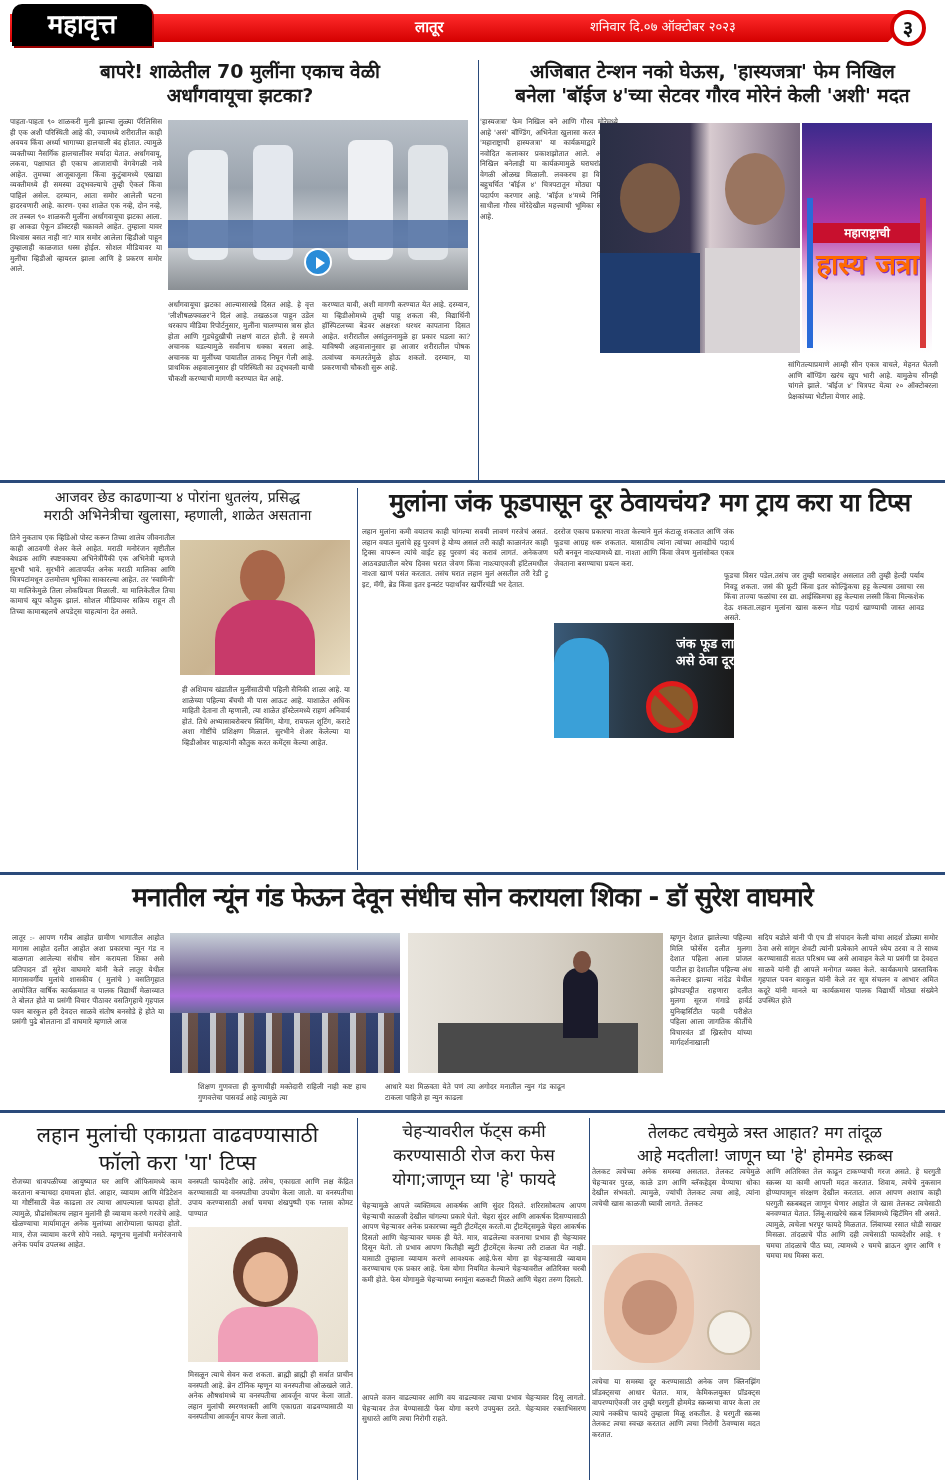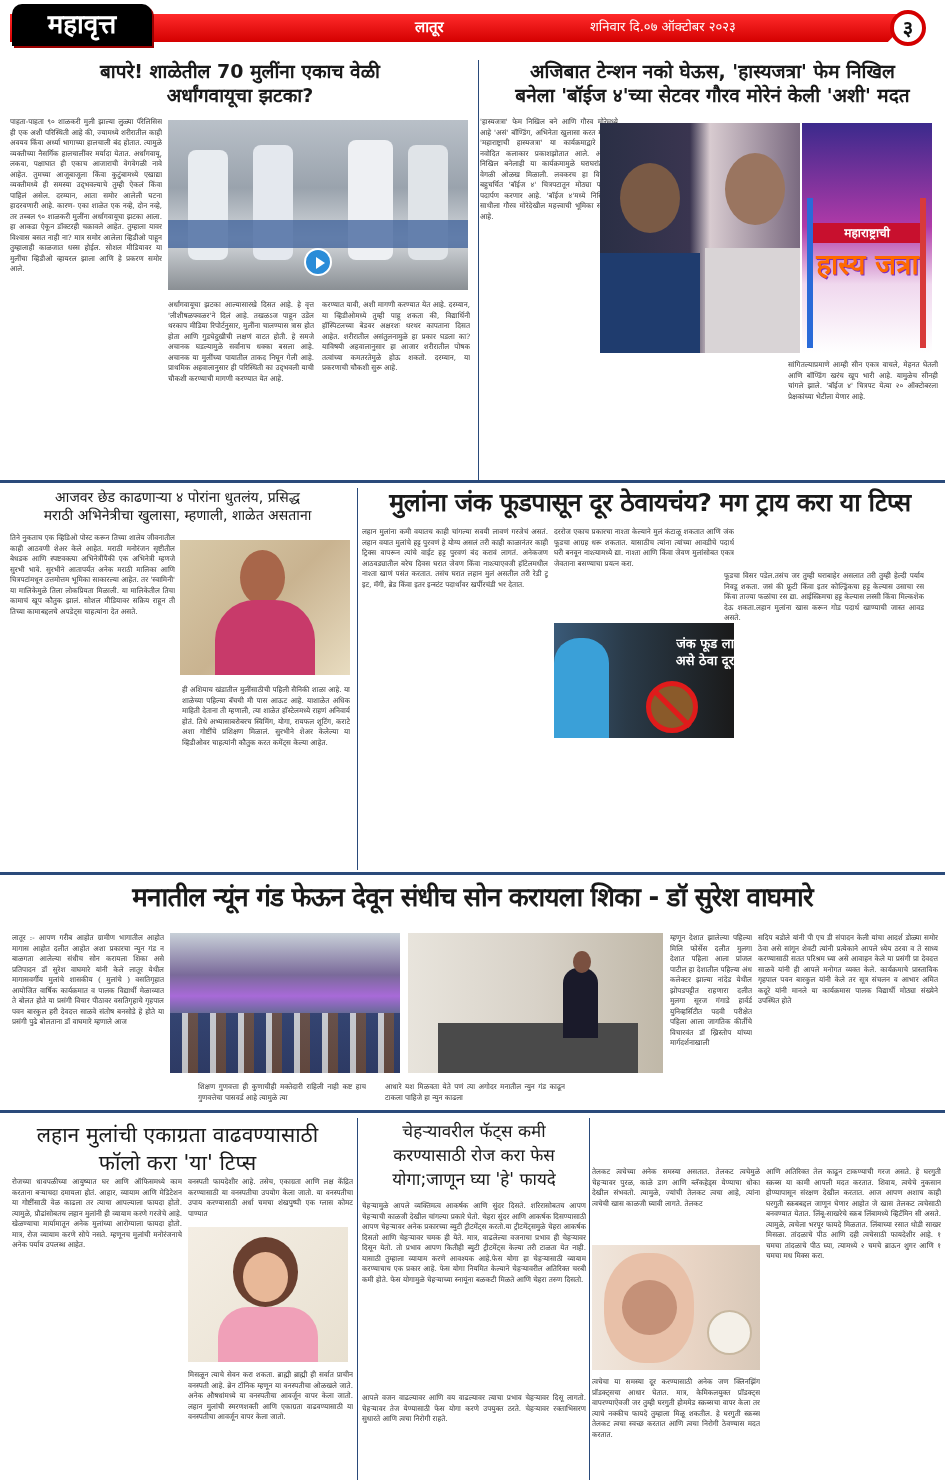--- a/index.html
+++ b/index.html
@@ -150,20 +150,24 @@
     <div>करण्यासाठी रोज करा फेस</div>
     <div>योगा;जाणून घ्या 'हे' फायदे</div>
   </div>
   <div class="col body-text" style="left:2px;top:86px;width:224px;height:190px;">चेहऱ्यामुळे आपले व्यक्तिमत्व आकर्षक आणि सुंदर दिसते. शरिरासोबतच आपण चेहऱ्याची काळजी देखील चांगल्या प्रकारे घेतो. चेहरा सुंदर आणि आकर्षक दिसण्यासाठी आपण चेहऱ्यावर अनेक प्रकारच्या ब्युटी ट्रीटमेंट्स करतो.या ट्रीटमेंट्समुळे चेहरा आकर्षक दिसतो आणि चेहऱ्यावर चमक ही येते. मात्र, वाढलेल्या वजनाचा प्रभाव ही चेहऱ्यावर दिसून येतो. तो प्रभाव आपण कितीही ब्युटी ट्रीटमेंट्स केल्या तरी टाळता येत नाही. यासाठी तुम्हाला व्यायाम करणे आवश्यक आहे.फेस योगा हा चेहऱ्यासाठी व्यायाम करण्याचाच एक प्रकार आहे. फेस योगा नियमित केल्याने चेहऱ्यावरील अतिरिक्त चरबी कमी होते. फेस योगामुळे चेहऱ्याच्या स्नायूंना बळकटी मिळते आणि चेहरा तरुण दिसतो.</div>
   <div class="col body-text" style="left:2px;top:278px;width:224px;height:88px;">आपले वजन वाढल्यावर आणि वय वाढल्यावर त्याचा प्रभाव चेहऱ्यावर दिसू लागतो. चेहऱ्यावर तेज येण्यासाठी फेस योगा करणे उपयुक्त ठरते. चेहऱ्यावर रक्ताभिसरण सुधारते आणि त्वचा निरोगी राहते.</div>
 </div>
 
 <div class="rule" style="left:589px;top:1118px;width:1px;height:362px;"></div>
 
 <div class="art" style="left:590px;top:1115px;width:355px;height:368px;">
+  <div class="hl" style="position:absolute;left:0;top:6px;width:350px;font-size:16px;font-weight:normal;line-height:1.45;">
+    <div>तेलकट त्वचेमुळे त्रस्त आहात? मग तांदूळ</div>
+    <div>आहे मदतीला! जाणून घ्या 'हे' होममेड स्क्रब्स</div>
+  </div>
   <div class="col body-text" style="left:2px;top:52px;width:168px;height:75px;">तेलकट त्वचेच्या अनेक समस्या असतात. तेलकट त्वचेमुळे चेहऱ्यावर पुरळ, काळे डाग आणि ब्लॅकहेड्स येण्याचा धोका देखील संभवतो. त्यामुळे, ज्यांची तेलकट त्वचा आहे, त्यांना त्वचेची खास काळजी घ्यावी लागते. तेलकट</div>
   <div class="photo" style="left:2px;top:130px;width:168px;height:125px;background:linear-gradient(90deg,#f0e6dc 0%,#e8d4c4 60%,#d8c8b8 100%);">
     <div style="position:absolute;left:12px;top:8px;width:90px;height:110px;border-radius:45%;background:#e8c0a8;"></div>
     <div style="position:absolute;left:30px;top:35px;width:55px;height:55px;border-radius:50%;background:#a86a50;opacity:.55;"></div>
     <div style="position:absolute;left:115px;top:65px;width:45px;height:45px;border-radius:50%;background:#f4f0e8;border:2px solid #c8b8a0;"></div>
   </div>
   <div class="col body-text" style="left:176px;top:52px;width:175px;height:312px;">आणि अतिरिक्त तेल काढून टाकण्याची गरज असते. हे घरगुती स्क्रब्स या कामी आपली मदत करतात. शिवाय, त्वचेचे नुकसान होण्यापासून संरक्षण देखील करतात. आज आपण अशाच काही घरगुती स्क्रबबद्दल जाणून घेणार आहोत जे खास तेलकट त्वचेसाठी बनवण्यात येतात. लिंबू-साखरेचे स्क्रब लिंबामध्ये व्हिटॅमिन सी असते. त्यामुळे, त्वचेला भरपूर फायदे मिळतात. लिंबाच्या रसात थोडी साखर मिसळा. तांदळाचे पीठ आणि दही त्वचेसाठी फायदेशीर आहे. १ चमचा तांदळाचे पीठ घ्या, त्यामध्ये २ चमचे ब्राऊन शुगर आणि १ चमचा मध मिक्स करा.</div>
   <div class="col body-text" style="left:2px;top:262px;width:168px;height:102px;">त्वचेचा या समस्या दूर करण्यासाठी अनेक जण क्लिनझिंग प्रॉडक्ट्सचा आधार घेतात. मात्र, केमिकलयुक्त प्रॉडक्ट्स वापरण्याऐवजी जर तुम्ही घरगुती होममेड स्क्रब्सचा वापर केला तर त्याचे नक्कीच फायदे तुम्हाला मिळू शकतील. हे घरगुती स्क्रब्स तेलकट त्वचा स्वच्छ करतात आणि त्वचा निरोगी ठेवण्यास मदत करतात.</div>
 </div>
 

